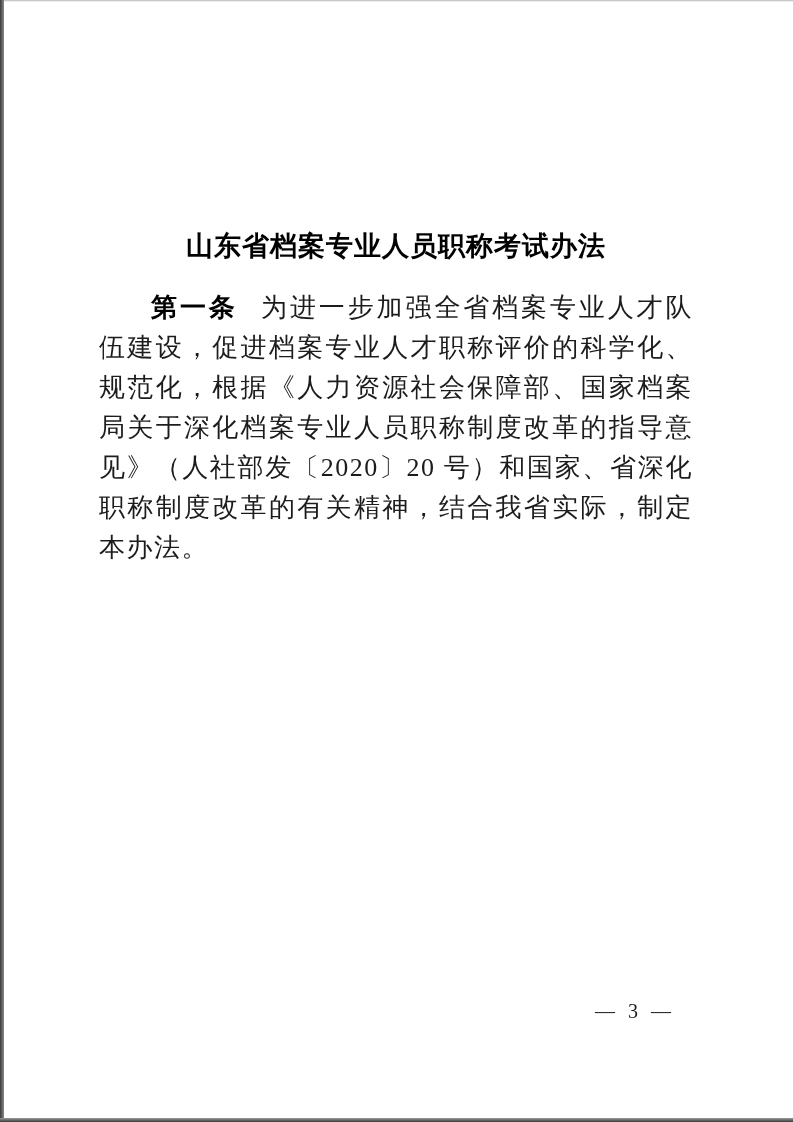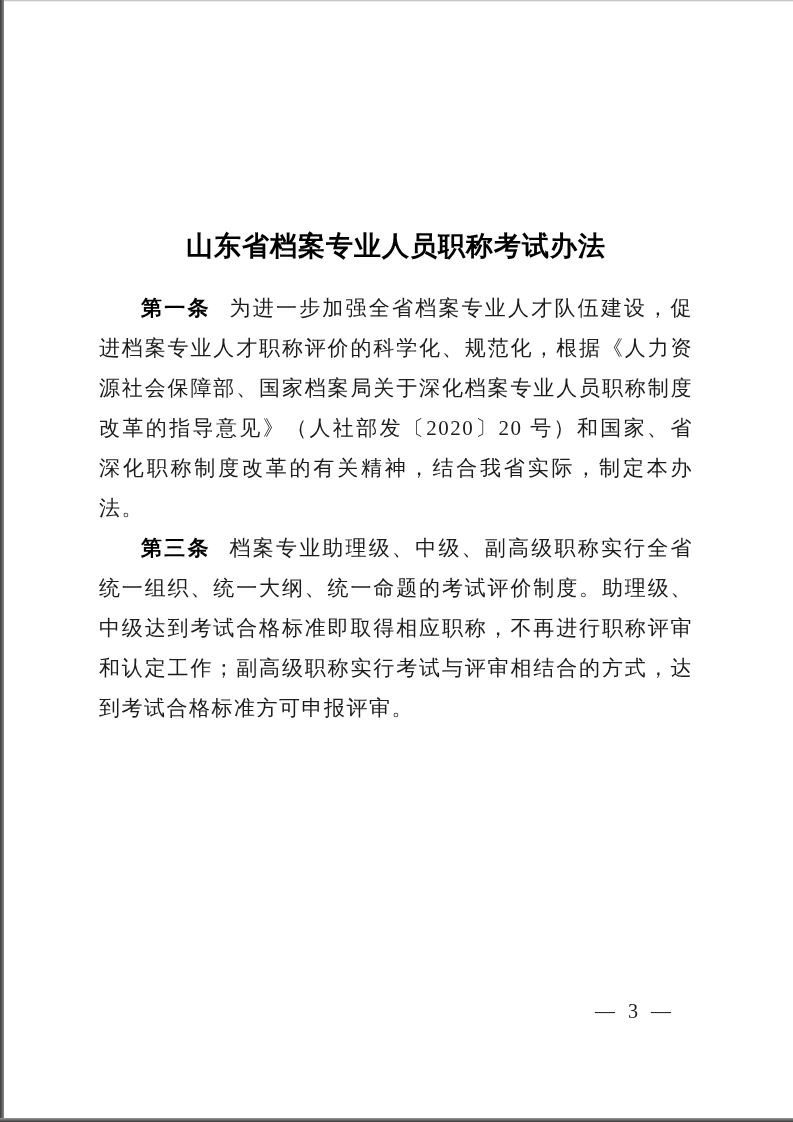--- a/index.html
+++ b/index.html
@@ -44,21 +44,21 @@
     text-align: center;
     font-size: 27px;
     font-weight: bold;
     color: #000000;
     letter-spacing: 1px;
     margin: 0 0 24px 0;
     line-height: 36px;
   }
   .doc-paragraph {
     margin: 0;
-    font-size: 21px;
+    font-size: 26px;
     line-height: 40px;
     text-align: justify;
     text-justify: inter-ideograph;
     text-indent: 2em;
     letter-spacing: 1.5px;
   }
   .para-label {
     font-weight: bold;
     color: #000000;
     margin-right: 0.9em;
@@ -81,20 +81,17 @@
 
 <div class="content">
 
   <h1 class="doc-title">山东省档案专业人员职称考试办法</h1>
 
   <p class="doc-paragraph">
     <span class="para-label">第一条</span><span>为进一步加强全省档案专业人才队伍建设，促进档案专业人才职称评价的科学化、规范化，根据《人力资源社会保障部、国家档案局关于深化档案专业人员职称制度改革的指导意见》（人社部发〔2020〕20 号）和国家、省深化职称制度改革的有关精神，结合我省实际，制定本办法。</span>
   </p>
 
 
-  <p class="doc-paragraph">
-    <span class="para-label">第三条</span><span>档案专业助理级、中级、副高级职称实行全省统一组织、统一大纲、统一命题的考试评价制度。助理级、中级达到考试合格标准即取得相应职称，不再进行职称评审和认定工作；副高级职称实行考试与评审相结合的方式，达到考试合格标准方可申报评审。</span>
-  </p>
 
 
 </div>
 
 <div class="page-number">— 3 —</div>
 
 </body></html>

